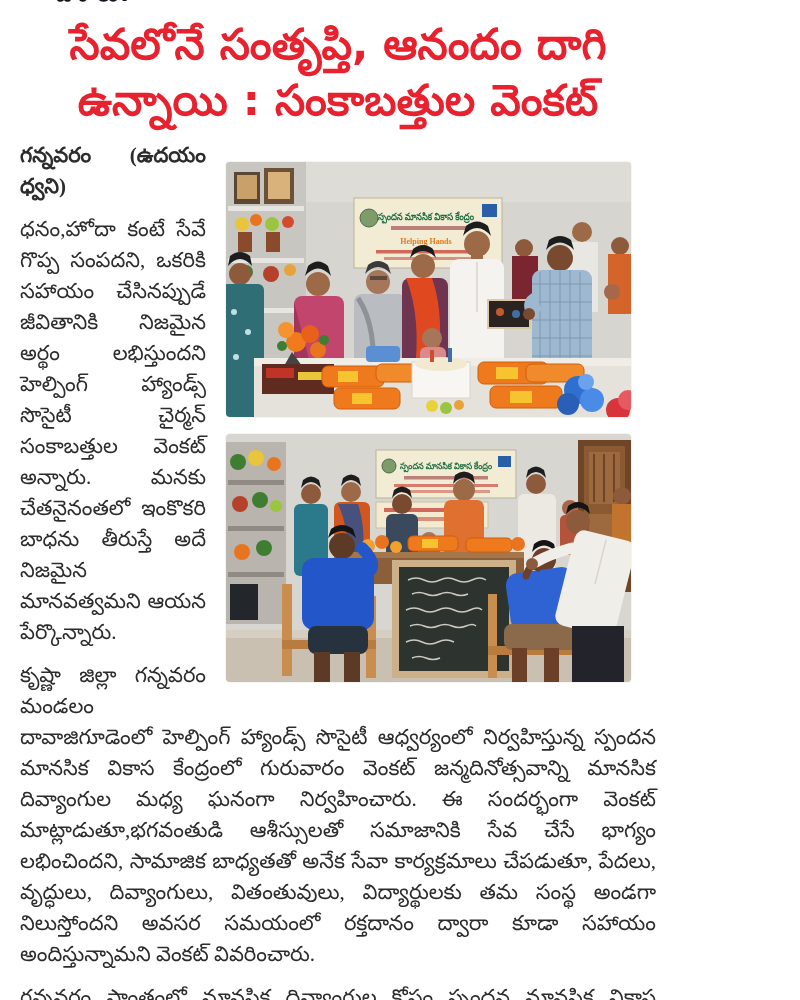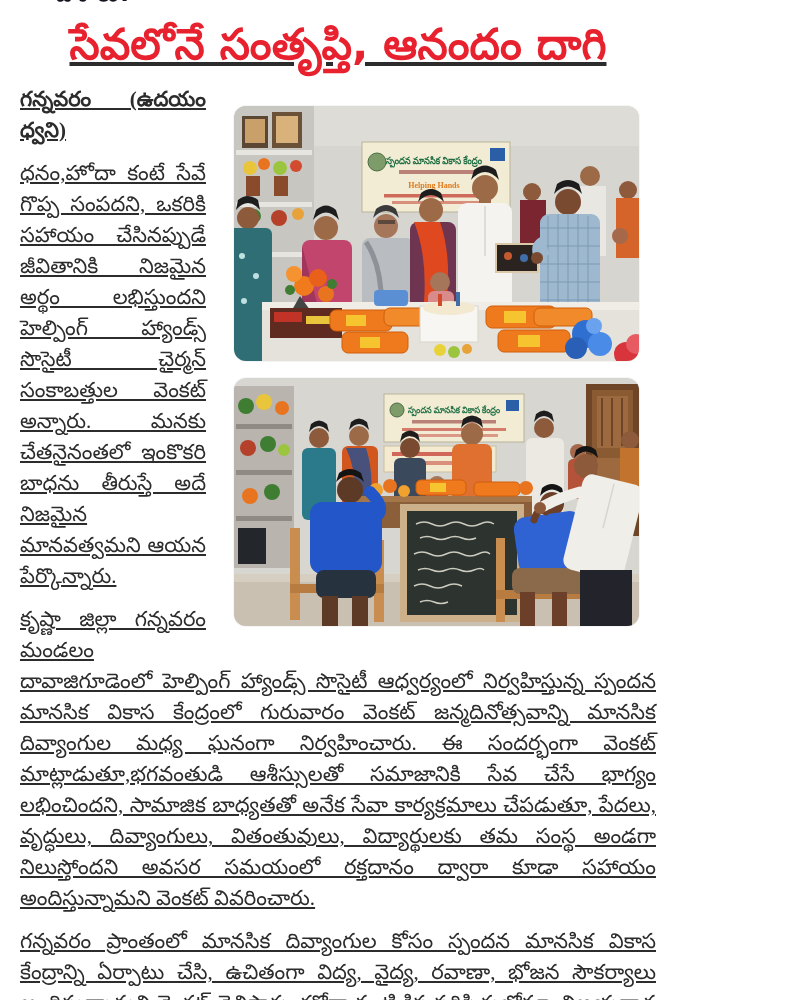--- a/index.html
+++ b/index.html
@@ -1,47 +1,48 @@
 <!DOCTYPE html>
 <html><head>
 <meta charset="utf-8">
 <style>
   html,body{margin:0;padding:0;background:#ffffff;}
   .page{position:relative;width:676px;height:1000px;background:#ffffff;overflow:hidden;
-        font-family:"Liberation Serif","DejaVu Serif",serif;color:#2c2c2c;text-decoration:underline;}
+        font-family:"Liberation Serif","DejaVu Serif",serif;color:#2c2c2c;}
   
   .top-cut{position:absolute;left:55px;top:0;width:175px;height:7px;overflow:hidden;}
   .top-cut span{display:block;margin-top:-20px;font-family:"DejaVu Sans","Liberation Sans",sans-serif;
         font-weight:bold;font-size:23px;color:#14141e;letter-spacing:2px;}
   
   .headline{margin:16px 40px 6px 40px;text-align:center;
         font-family:"DejaVu Sans","Liberation Sans",sans-serif;font-weight:bold;
         color:#e8212e;font-size:43px;line-height:56px;}
   .headline span{display:block;}
   
   .article{padding:0 8px;font-size:21px;line-height:31px;text-align:justify;}
   .article p{margin:12px;}
   .byline{font-weight:bold;}
   
   .photo-stack{float:right;width:450px;margin:22px 0 10px 12px;}
-  .photo-stack figure{margin:0 45px 17px 16px;width:405px;border-radius:12px;overflow:hidden;line-height:0;
+  .photo-stack figure{margin:0 45px 17px 8px;width:405px;border-radius:4px;overflow:hidden;line-height:0;
         box-shadow:0 0 0 1px rgba(0,0,0,0.04);}
   .photo-stack svg{display:block;}
 </style>
 </head>
 <body>
 
 <div class="page">
 
   <div class="top-cut">
     <span>చేశారు.</span>
   </div>
 
   <h1 class="headline">
     <span>సేవలోనే సంతృప్తి, ఆనందం దాగి</span>
+    <span>ఉన్నాయి : సంకాబత్తుల వెంకట్</span>
   </h1>
 
   <div class="article">
 
     <div class="photo-stack">
 
       <figure>
         <svg width="405" height="255" viewBox="0 0 405 255" xmlns="http://www.w3.org/2000/svg">
           <rect x="0" y="0" width="405" height="255" fill="#d7d5d0"></rect>
           <rect x="0" y="0" width="405" height="40" fill="#dedcd7"></rect>

